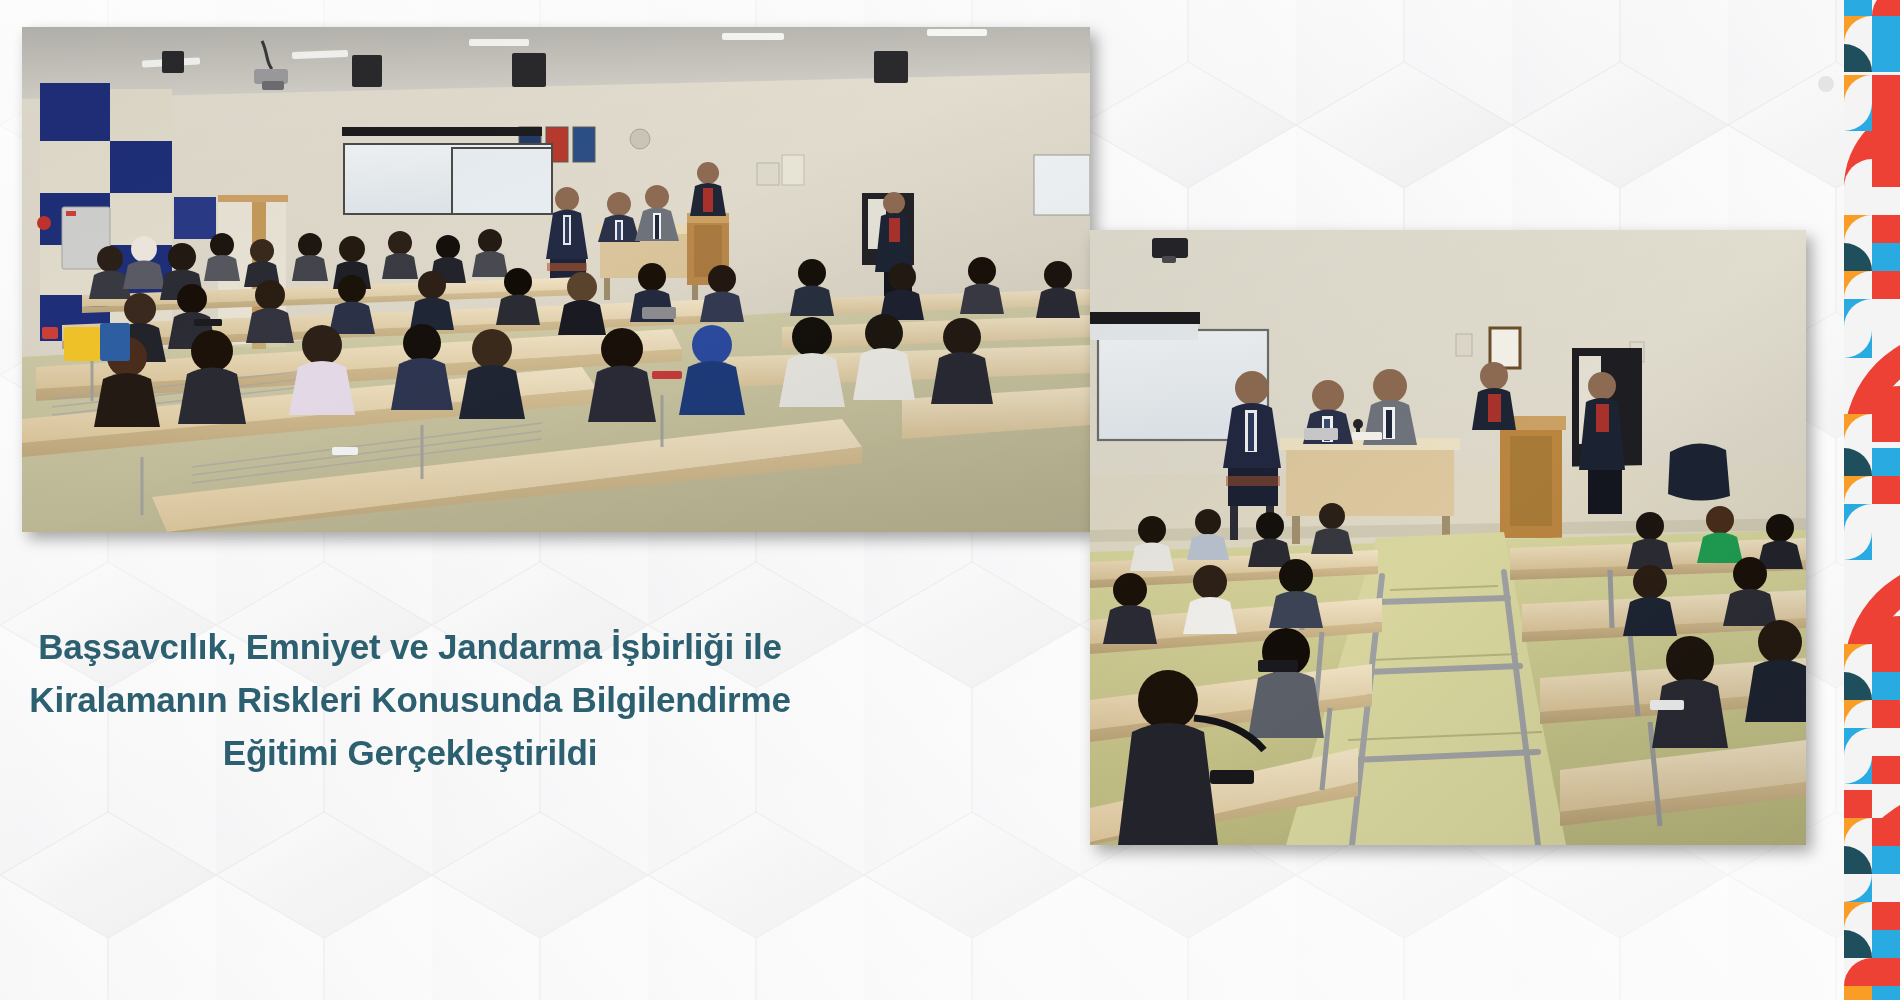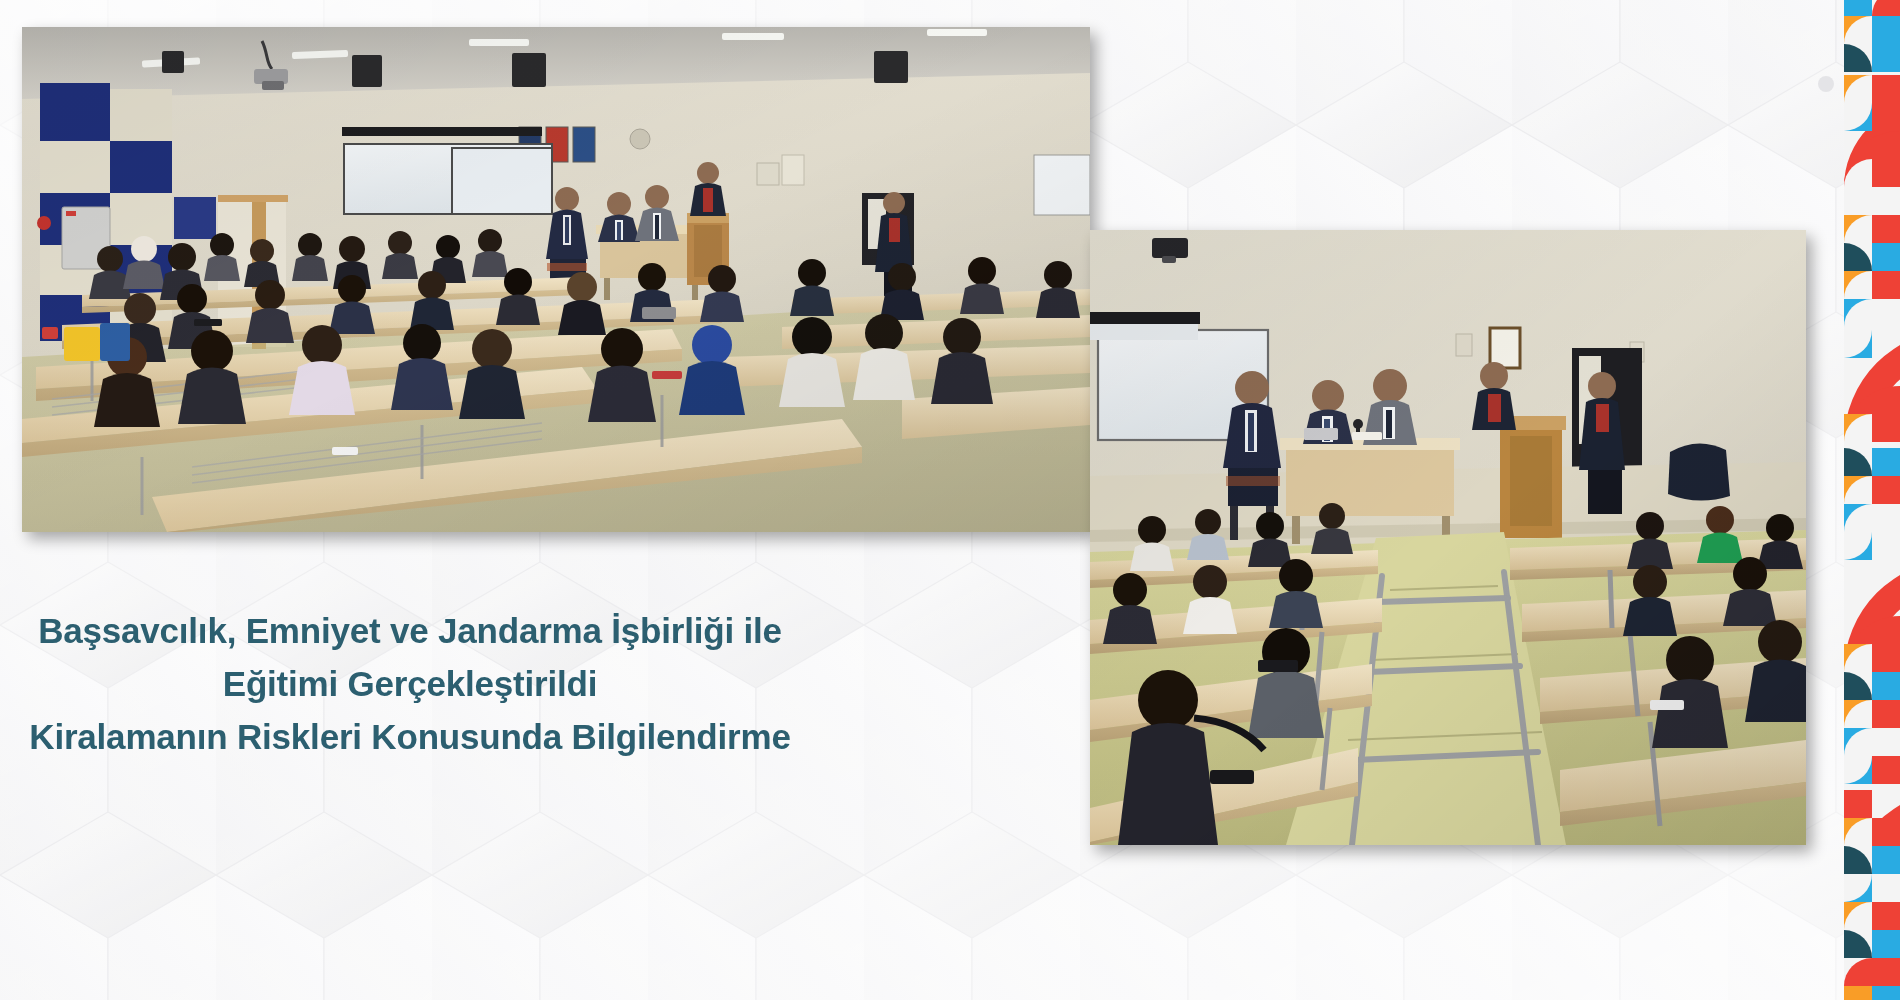--- a/index.html
+++ b/index.html
@@ -35,21 +35,21 @@
     background: #cfcabd;
   }
   .photo svg { display:block; width:100%; height:100%; }
 
   #photo-one { left: 22px; top: 27px; width: 1068px; height: 505px; }
   #photo-two { left: 1090px; top: 230px; width: 716px; height: 615px; }
 
   
   #title-block {
     position: absolute;
-    left: 10px; top: 604px;
+    left: 10px; top: 620px;
     width: 800px;
     text-align: center;
     color: #2c5f70;
     font-weight: bold;
     font-size: 35px;
     line-height: 53px;
     letter-spacing: -0.2px;
   }
   #title-block .tline { display:block; white-space: nowrap; }
 
@@ -715,22 +715,22 @@
       </g>
 
       <path d="M104,488 q46,4 70,32" stroke="#141418" stroke-width="7" fill="none"></path>
 
       <rect width="716" height="615" fill="url(#p2vig)"></rect>
     </svg>
   </div>
 
   <div id="title-block">
     <span class="tline">Başsavcılık, Emniyet ve Jandarma İşbirliği ile</span>
+    <span class="tline">Kiralamanın Riskleri Konusunda Bilgilendirme</span>
     <span class="tline">Eğitimi Gerçekleştirildi</span>
-    <span class="tline">Kiralamanın Riskleri Konusunda Bilgilendirme</span>
   </div>
 
   <div id="deco-strip">
     <svg viewBox="0 0 56 1000" preserveAspectRatio="none" xmlns="http://www.w3.org/2000/svg">
       <defs>
         <clipPath id="stripclip">
             <rect x="0" y="0" width="56" height="1000"></rect>
           </clipPath>
       </defs>
       <g clip-path="url(#stripclip)">

